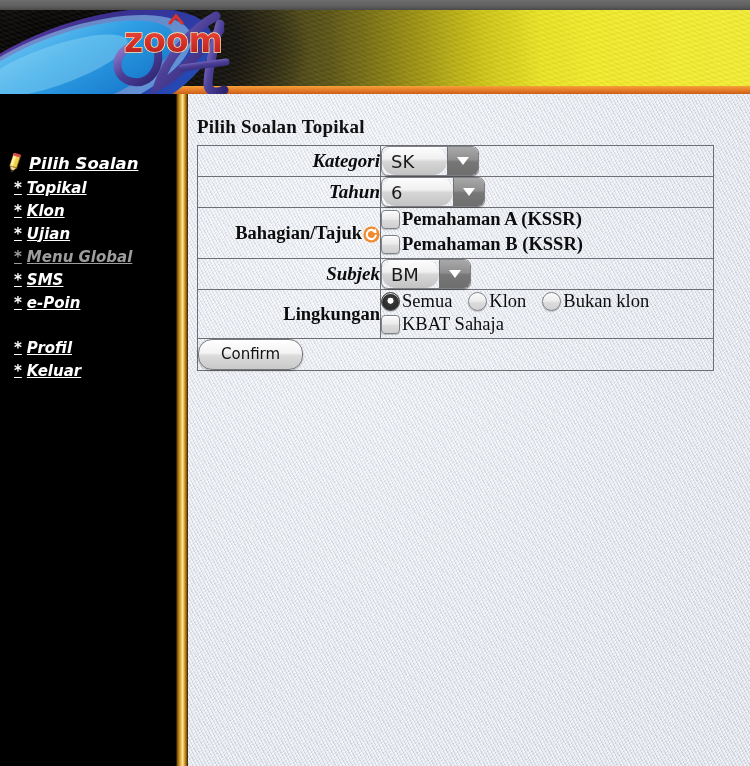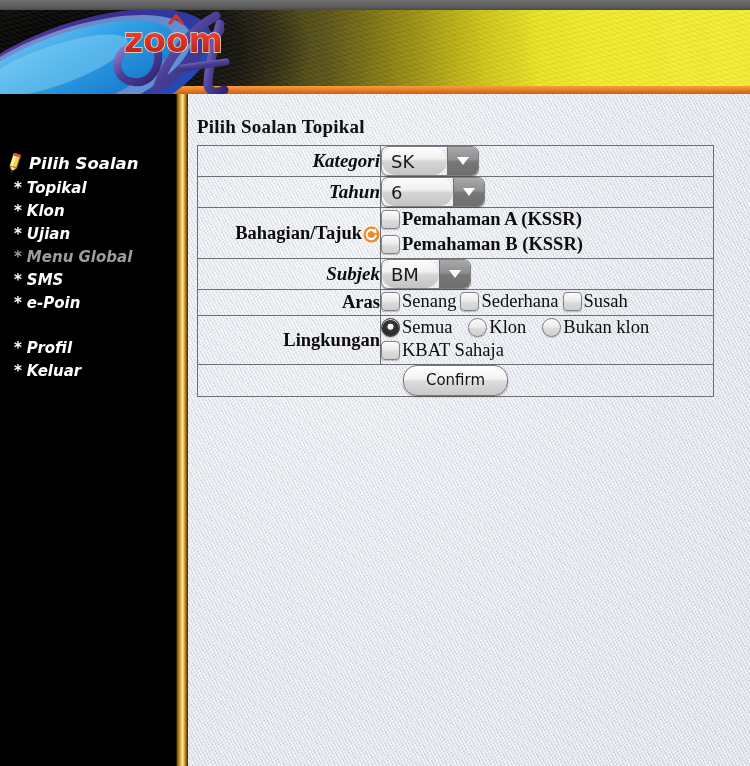--- a/index.html
+++ b/index.html
@@ -34,21 +34,21 @@
 
   
   .wordmark{position:absolute;left:108px;top:8px;width:150px;height:88px;z-index:16;}
 
   
   .sidebar{position:absolute;left:0;top:94px;width:178px;height:672px;background:#000;z-index:20;}
   .goldbar{position:absolute;left:176px;top:94px;width:12px;height:672px;z-index:21;
     background:linear-gradient(90deg,#000 0%,#7a4f08 10%,#c8931e 28%,#f2c860 46%,#ffe9a8 55%,#e0ad3a 68%,#9a6a12 84%,#4b3008 96%,#2a1c05 100%);}
   .menu{position:absolute;left:0;top:0;width:178px;padding-top:56px;}
   .mi{display:flex;align-items:center;color:#fff;font-family:"DejaVu Sans",sans-serif;
-      font-style:italic;font-weight:bold;white-space:nowrap;}
+      font-style:italic;font-weight:bold;white-space:nowrap;text-decoration:underline;}
   .mi.head{font-size:16.5px;padding:3px 0 3px 6px;}
   .mi.sub{font-size:15px;padding:2.5px 0 2.5px 14px;}
   .mi.sub .star{margin-right:5px;}
   .mi.dim{color:#9d9d9d;}
   .pencil{width:16px;height:20px;margin-right:7px;flex:none;}
   .spacer{height:22px;}
 
   
   .content{position:absolute;left:188px;top:94px;width:562px;height:672px;z-index:18;
     background:#e4e7ee;}
@@ -63,21 +63,21 @@
   h1.title{margin:0 0 7px 0;font-size:19px;font-weight:bold;color:#101010;
     font-family:"Liberation Serif",serif;letter-spacing:.2px;}
 
   
   table.form{border-collapse:collapse;width:517px;table-layout:fixed;padding-left:20px;}
   table.form td{border:1px solid #6d6f74;padding:0;vertical-align:middle;background:transparent;}
   td.lab{width:182px;text-align:right;padding:6px 7px 6px 4px;
     font-weight:bold;font-size:18.5px;color:#0c0c0c;white-space:nowrap;}
   td.lab.it{font-style:italic;font-size:19px;}
   td.val{padding:6px 6px 6px 7px;}
-  td.foot{padding:14px 0 14px 0;text-align:center;}
+  td.foot{padding:14px 0 14px 0;text-align:left;}
 
   
   .labrow{display:flex;align-items:center;justify-content:flex-end;gap:1px;}
   .refresh{width:17px;height:17px;flex:none;position:relative;top:1px;}
 
   
   .popup{display:inline-flex;align-items:stretch;height:28px;border-radius:7px;
     border:1px solid #7e8086;overflow:hidden;
     box-shadow:0 1px 1px rgba(0,0,0,.28), inset 0 1px 0 rgba(255,255,255,.85);
     font-family:"DejaVu Sans",sans-serif;vertical-align:middle;}
@@ -303,37 +303,20 @@
             <td class="val">
               <span class="popup w-subjek">
                 <span class="pv">BM</span>
                 <span class="parrow">
                     <i></i>
                   </span>
               </span>
             </td>
           </tr>
 
-          <tr>
-            <td class="lab">Aras</td>
-            <td class="val">
-              <div class="opt">
-                <span class="cbox"></span>
-                <span class="txt">Senang</span>
-              </div>
-              <div class="opt">
-                <span class="cbox"></span>
-                <span class="txt">Sederhana</span>
-              </div>
-              <div class="opt">
-                <span class="cbox"></span>
-                <span class="txt">Susah</span>
-              </div>
-            </td>
-          </tr>
 
           <tr>
             <td class="lab">Lingkungan</td>
             <td class="val">
               <div class="optline">
                 <span class="opt">
                   <span class="rbox on"></span>
                   <span class="txt">Semua</span>
                 </span>
                 <span class="opt gap-opt">

